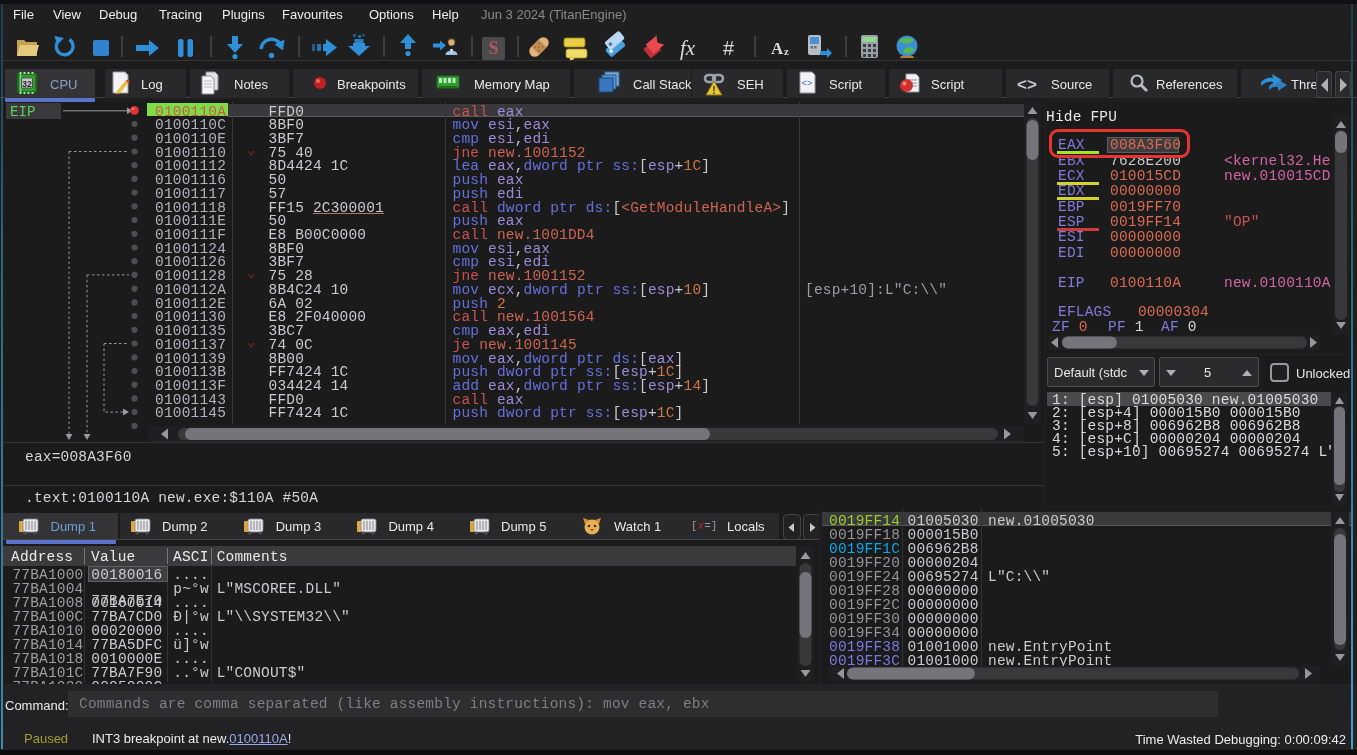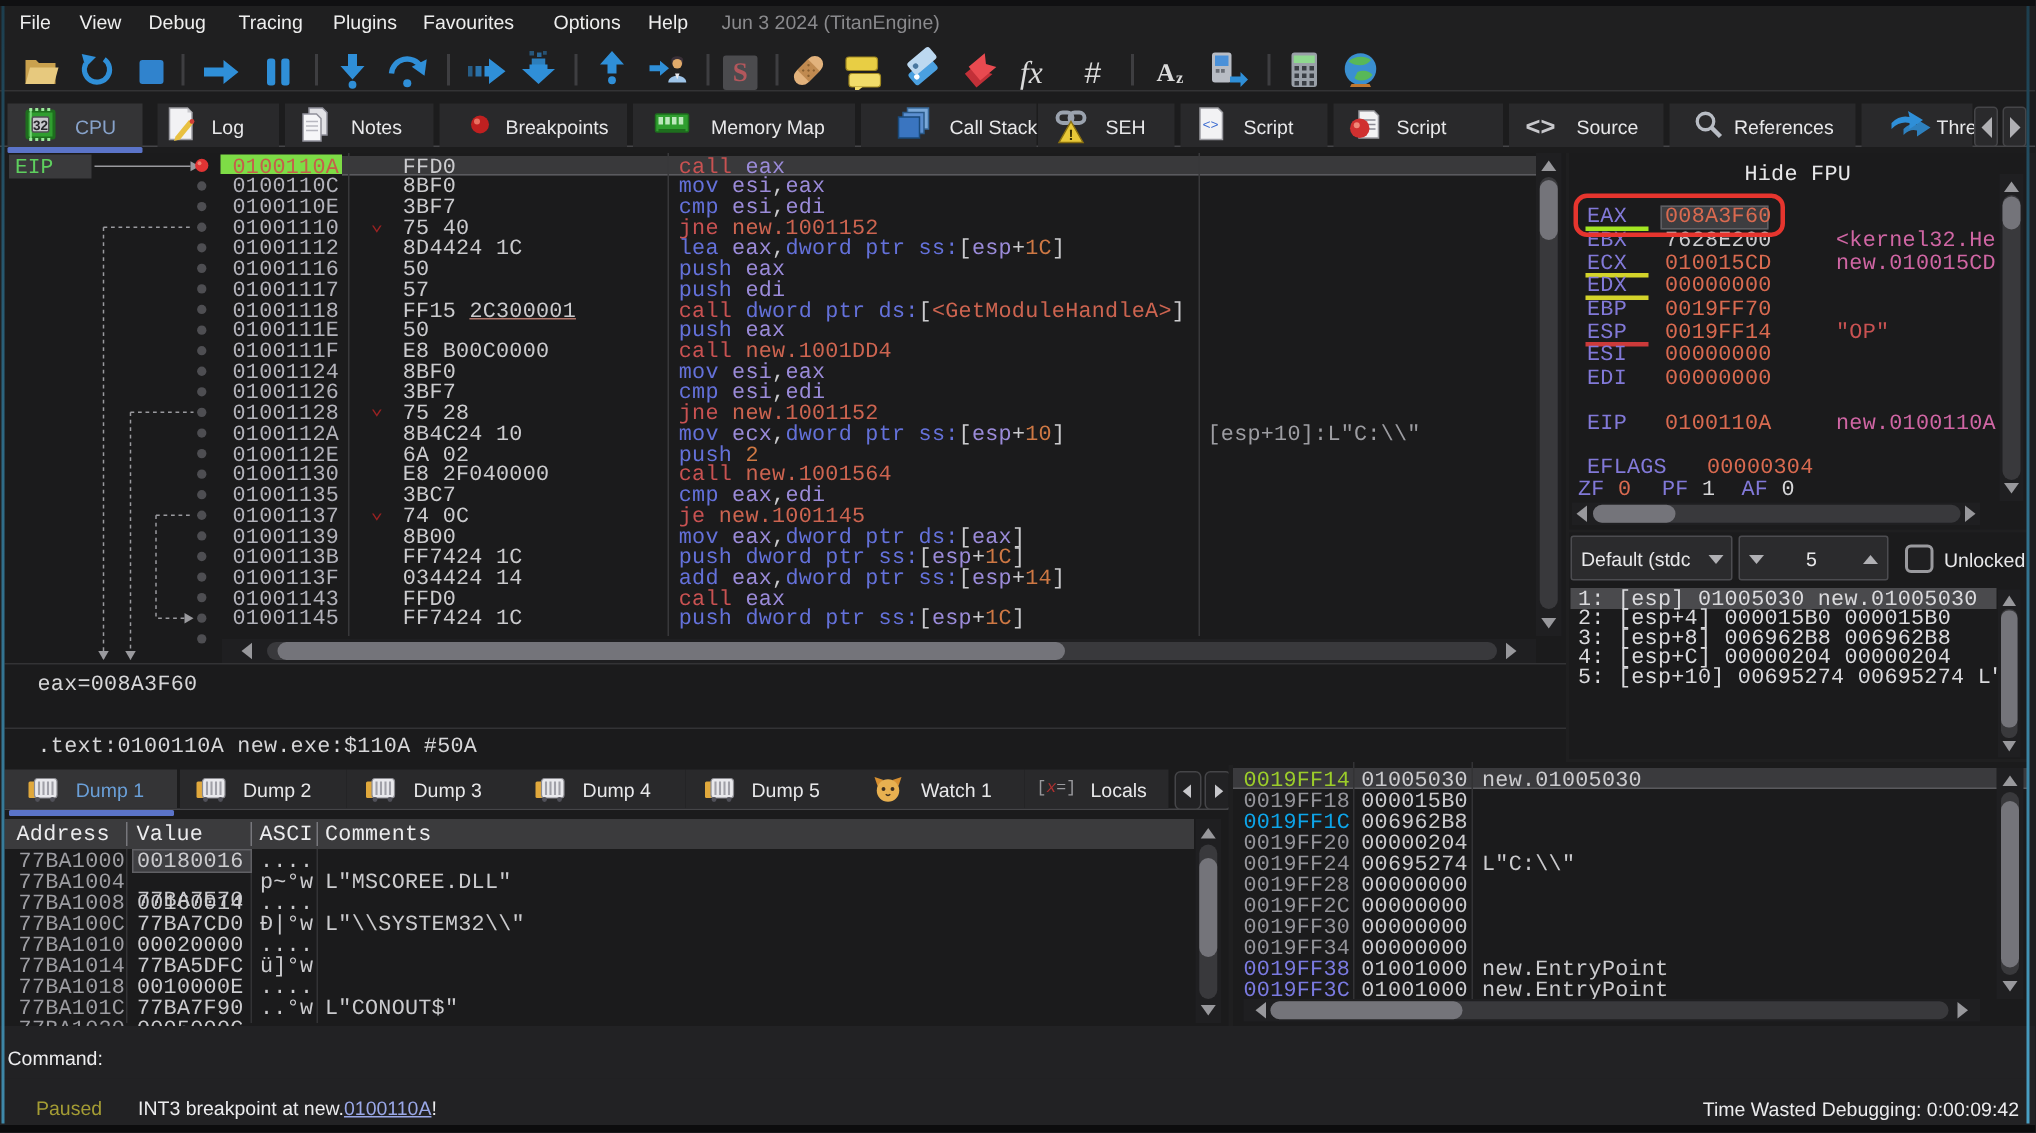--- a/index.html
+++ b/index.html
@@ -463,21 +463,21 @@
 </div>
 
 <div class="abs" id="infobox" style="left:3px;top:442px;width:1041px;height:43px;background:#1b1b1c;border-top:1px solid #333335;">
   <div class="m wht abs" style="left:22px;top:6px;">eax=008A3F60</div>
 </div>
 <div class="abs" id="addrline" style="left:3px;top:485px;width:1041px;height:25px;background:#1b1b1c;border-top:1px solid #333335;">
   <div class="m wht abs" style="left:22px;top:4px;">.text:0100110A new.exe:$110A #50A</div>
 </div>
 
 <div class="abs" id="registers" style="left:1046px;top:102px;width:305px;height:251px;background:#1b1b1c;">
-<div class="m abs" style="left:0;top:7px;width:305px;text-align:center;color:#e8e8ea;">Hide FPU</div>
+<div class="m abs" style="left:0;top:7px;width:305px;text-align:left;color:#e8e8ea;">Hide FPU</div>
 <div class="abs" style="left:61px;top:35px;width:72px;height:16px;background:#3d3d40;border:1px solid #5e5e62;"></div>
 <div class="m abs regn" style="left:12px;top:35px;">EAX</div>
 <div class="m abs sal" style="left:64px;top:35px;">008A3F60</div>
 <div class="abs" style="left:11px;top:49px;width:42px;height:3px;background:#a2e522;"></div>
 <div class="m abs regn" style="left:12px;top:50.5px;">EBX</div>
 <div class="m abs byt" style="left:64px;top:50.5px;">7628E200</div>
 <div class="m abs pnk" style="left:178px;top:50.5px;">&lt;kernel32.He</div>
 <div class="m abs regn" style="left:12px;top:66px;">ECX</div>
 <div class="m abs sal" style="left:64px;top:66px;">010015CD</div>
 <div class="m abs pnk" style="left:178px;top:66px;">new.010015CD</div>
@@ -736,20 +736,23 @@
 <path d="M15 2 L15 13 L8 7.5 Z" fill="#98989c"></path>
 <path d="M476 2 L476 13 L483 7.5 Z" fill="#98989c"></path>
 <rect x="18" y="1.5" width="452" height="12" rx="6" fill="#39393c"></rect>
 <rect x="18" y="1.5" width="128" height="12" rx="6" fill="#74747a"></rect>
 </svg>
 </div>
 
 <div class="abs" id="cmdbar" style="left:0;top:684px;width:1357px;height:35px;background:#222224;">
 
 <div class="abs s13" style="left:5px;top:14px;color:#ececee;">Command:</div>
+<div class="abs" style="left:68px;top:7px;width:1150px;height:26px;background:#2e2e30;overflow:hidden;">
+  <div class="m abs" style="left:11px;top:5px;color:#7f7f83;">Commands are comma separated (like assembly instructions): mov eax, ebx</div>
+</div>
 </div>
 
 <div class="abs" id="statusbar" style="left:0;top:719px;width:1357px;height:32px;background:#222224;">
 
 <div class="abs s13" style="left:24px;top:12px;color:#a49c34;">Paused</div>
 <div class="abs s13" style="left:92px;top:12px;color:#ececee;">INT3 breakpoint at new.<span style="color:#9aa8e8;text-decoration:underline;">0100110A</span>!</div>
 <div class="abs s13" style="right:11px;top:13px;color:#ececee;">Time Wasted Debugging: 0:00:09:42</div>
 </div>
 <div class="abs" style="left:0;top:749.5px;width:1357px;height:5.5px;background:#0c0c0d;"></div>
 

